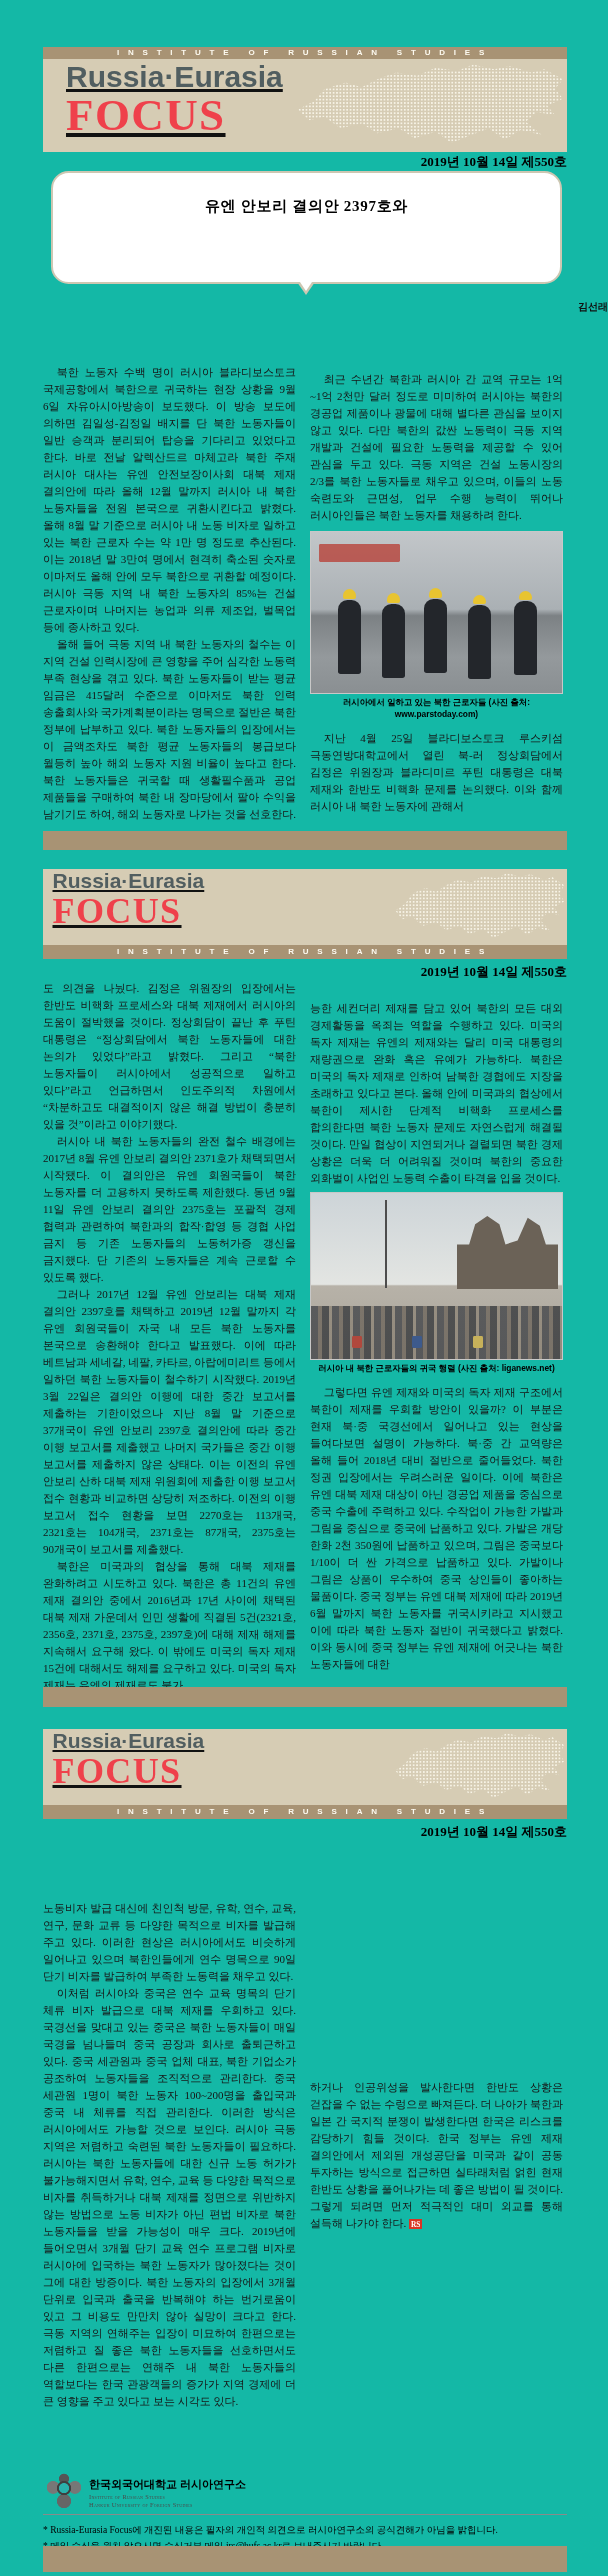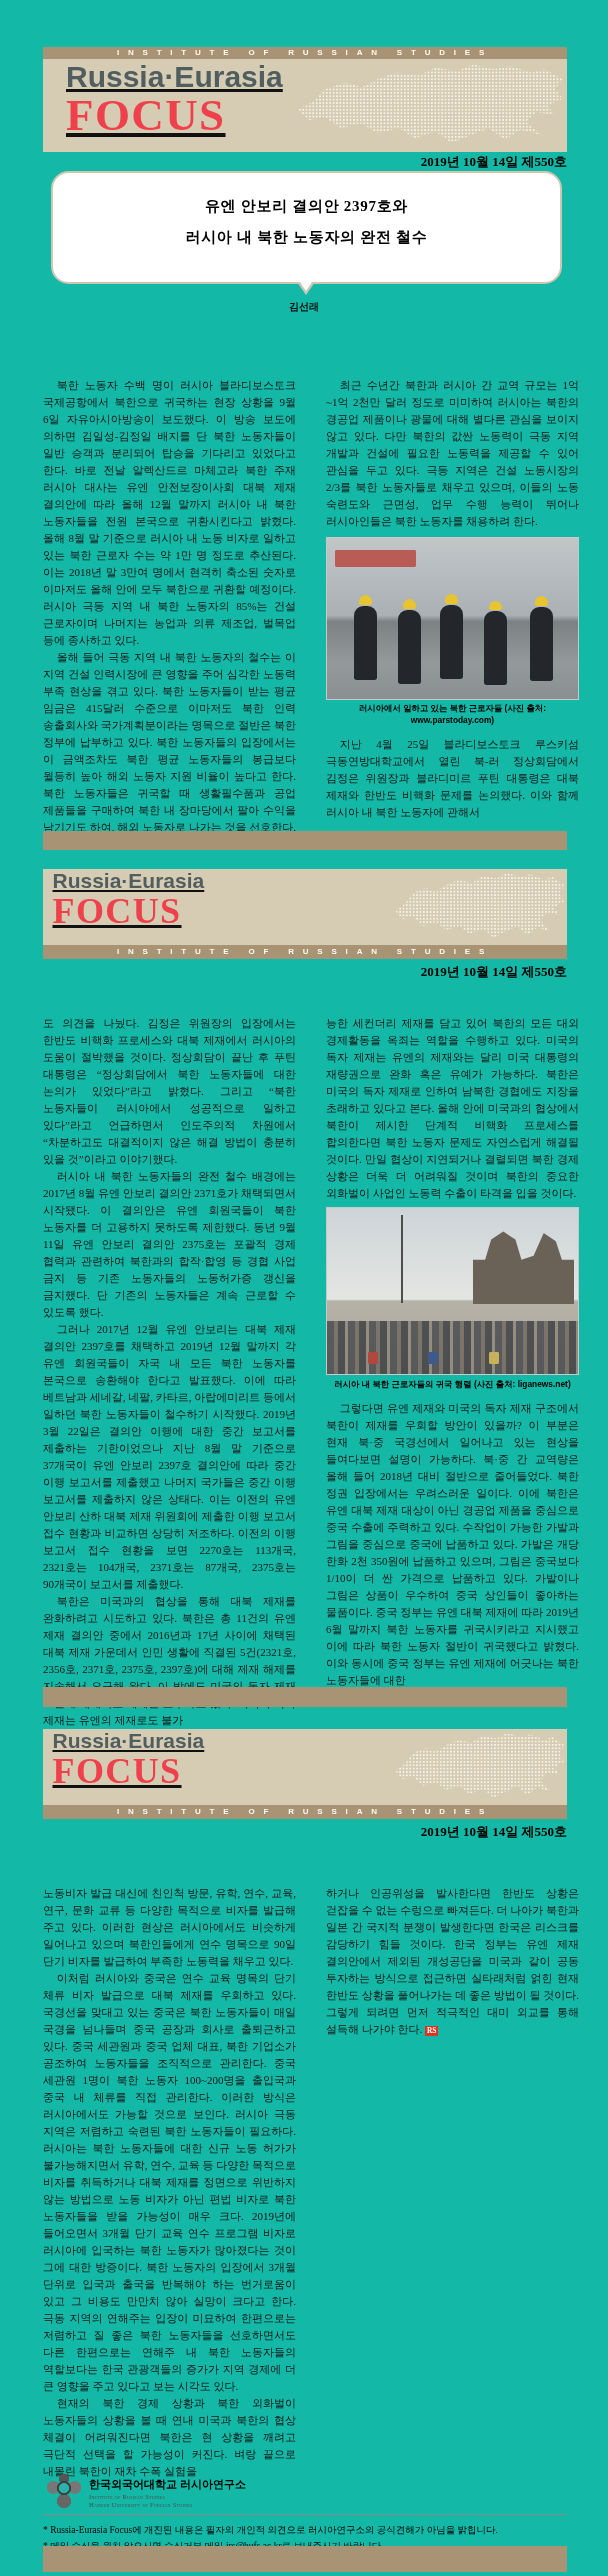--- a/index.html
+++ b/index.html
@@ -35,26 +35,26 @@
   .balloon{position:absolute;left:51px;top:171px;width:507px;height:109px;
            border:2px solid #cdc7b2;border-radius:17.6px;background:#fff;}
   .balloon .tail{position:absolute;left:50%;bottom:-13px;margin-left:-9.5px;width:0;height:0;
                  border-left:9.5px solid transparent;border-right:9.5px solid transparent;
                  border-top:13px solid #cdc7b2;}
   .balloon .tail-in{position:absolute;left:50%;bottom:-8.8px;margin-left:-6.8px;width:0;height:0;
                  border-left:6.8px solid transparent;border-right:6.8px solid transparent;
                  border-top:9.5px solid #fff;}
   .title{position:absolute;left:0;top:17.6px;width:100%;text-align:center;
          font-weight:bold;font-size:15px;line-height:31px;letter-spacing:0.7px;color:#000;}
-  .byline{position:absolute;left:0;width:608px;text-align:center;}
+  .byline{position:absolute;left:0;width:608px;text-align:right;}
   .byline .nm{font-weight:bold;font-size:10px;}
   .byline .af{font-size:9.5px;margin-top:2px;}
 
   
-  .cols{position:absolute;left:43px;width:524px;display:flex;gap:30px;}
+  .cols{position:absolute;left:43px;width:524px;display:flex;gap:14px;align-items:center;}
   .col{width:253px;flex:0 0 253px;font-size:11px;line-height:17px;text-align:justify;
        word-break:keep-all;color:#161616;}
   .col p{margin:0;}
   .para{text-indent:1.25em;}
   .noindent{text-indent:0;}
 
   .caption{font-family:"Liberation Sans","DejaVu Sans",sans-serif;font-weight:bold;
            font-size:8.4px;line-height:11.5px;text-align:center;margin-top:3.4px;color:#000;
            word-break:keep-all;}
 
@@ -110,21 +110,20 @@
       <div class="ru">Russia·Eurasia</div>
       <div class="fo">FOCUS</div>
     </div>
     <div class="map"></div>
   </div>
   <div class="date-line" style="top:153px;">2019년 10월 14일 제550호</div>
 
   <div class="balloon">
     <div class="title">
       <div>유엔 안보리 결의안 2397호와</div>
-      <div>러시아 내 북한 노동자의 완전 철수</div>
     </div>
     <div class="tail"></div>
     <div class="tail-in"></div>
   </div>
   <div class="byline" style="top:300px;">
     <div class="nm">김선래</div>
   </div>
 
   <div class="cols" style="top:377px;height:432px;">
     <div class="col">
@@ -187,21 +186,20 @@
     </div>
     <div class="map"></div>
   </div>
   <div class="band inst-bar p23" style="top:1805px;position:absolute;">INSTITUTE OF RUSSIAN STUDIES</div>
   <div class="date-line" style="top:1823px;">2019년 10월 14일 제550호</div>
 
   <div class="cols" style="top:1885px;height:540px;">
     <div class="col">
       <p class="noindent">노동비자 발급 대신에 친인척 방문, 유학, 연수, 교육, 연구, 문화 교류 등 다양한 목적으로 비자를 발급해 주고 있다. 이러한 현상은 러시아에서도 비슷하게 일어나고 있으며 북한인들에게 연수 명목으로 90일 단기 비자를 발급하여 부족한 노동력을 채우고 있다.</p>
       <p class="para">이처럼 러시아와 중국은 연수 교육 명목의 단기 체류 비자 발급으로 대북 제재를 우회하고 있다. 국경선을 맞대고 있는 중국은 북한 노동자들이 매일 국경을 넘나들며 중국 공장과 회사로 출퇴근하고 있다. 중국 세관원과 중국 업체 대표, 북한 기업소가 공조하여 노동자들을 조직적으로 관리한다. 중국 세관원 1명이 북한 노동자 100~200명을 출입국과 중국 내 체류를 직접 관리한다. 이러한 방식은 러시아에서도 가능할 것으로 보인다. 러시아 극동 지역은 저렴하고 숙련된 북한 노동자들이 필요하다. 러시아는 북한 노동자들에 대한 신규 노동 허가가 불가능해지면서 유학, 연수, 교육 등 다양한 목적으로 비자를 취득하거나 대북 제재를 정면으로 위반하지 않는 방법으로 노동 비자가 아닌 편법 비자로 북한 노동자들을 받을 가능성이 매우 크다. 2019년에 들어오면서 3개월 단기 교육 연수 프로그램 비자로 러시아에 입국하는 북한 노동자가 많아졌다는 것이 그에 대한 방증이다. 북한 노동자의 입장에서 3개월 단위로 입국과 출국을 반복해야 하는 번거로움이 있고 그 비용도 만만치 않아 실망이 크다고 한다. 극동 지역의 연해주는 입장이 미묘하여 한편으로는 저렴하고 질 좋은 북한 노동자들을 선호하면서도 다른 한편으로는 연해주 내 북한 노동자들의 역할보다는 한국 관광객들의 증가가 지역 경제에 더 큰 영향을 주고 있다고 보는 시각도 있다.</p>
-      <p class="para">현재의 북한 경제 상황과 북한 외화벌이 노동자들의 상황을 볼 때 연내 미국과 북한의 협상 체결이 어려워진다면 북한은 현 상황을 깨려고 극단적 선택을 할 가능성이 커진다. 벼랑 끝으로 내몰린 북한이 재차 수폭 실험을</p>
     </div>
     <div class="col">
       <p class="noindent"><span>하거나 인공위성을 발사한다면 한반도 상황은 걷잡을 수 없는 수렁으로 빠져든다. 더 나아가 북한과 일본 간 국지적 분쟁이 발생한다면 한국은 리스크를 감당하기 힘들 것이다. 한국 정부는 유엔 제재 결의안에서 제외된 개성공단을 미국과 같이 공동 투자하는 방식으로 접근하면 실타래처럼 얽힌 현재 한반도 상황을 풀어나가는 데 좋은 방법이 될 것이다. 그렇게 되려면 먼저 적극적인 대미 외교를 통해 설득해 나가야 한다. </span><span class="endmark">RS</span></p>
     </div>
   </div>
 
   <div class="footer">
     <div class="f-top">
       <div class="emblem"></div>
       <div class="f-org">

